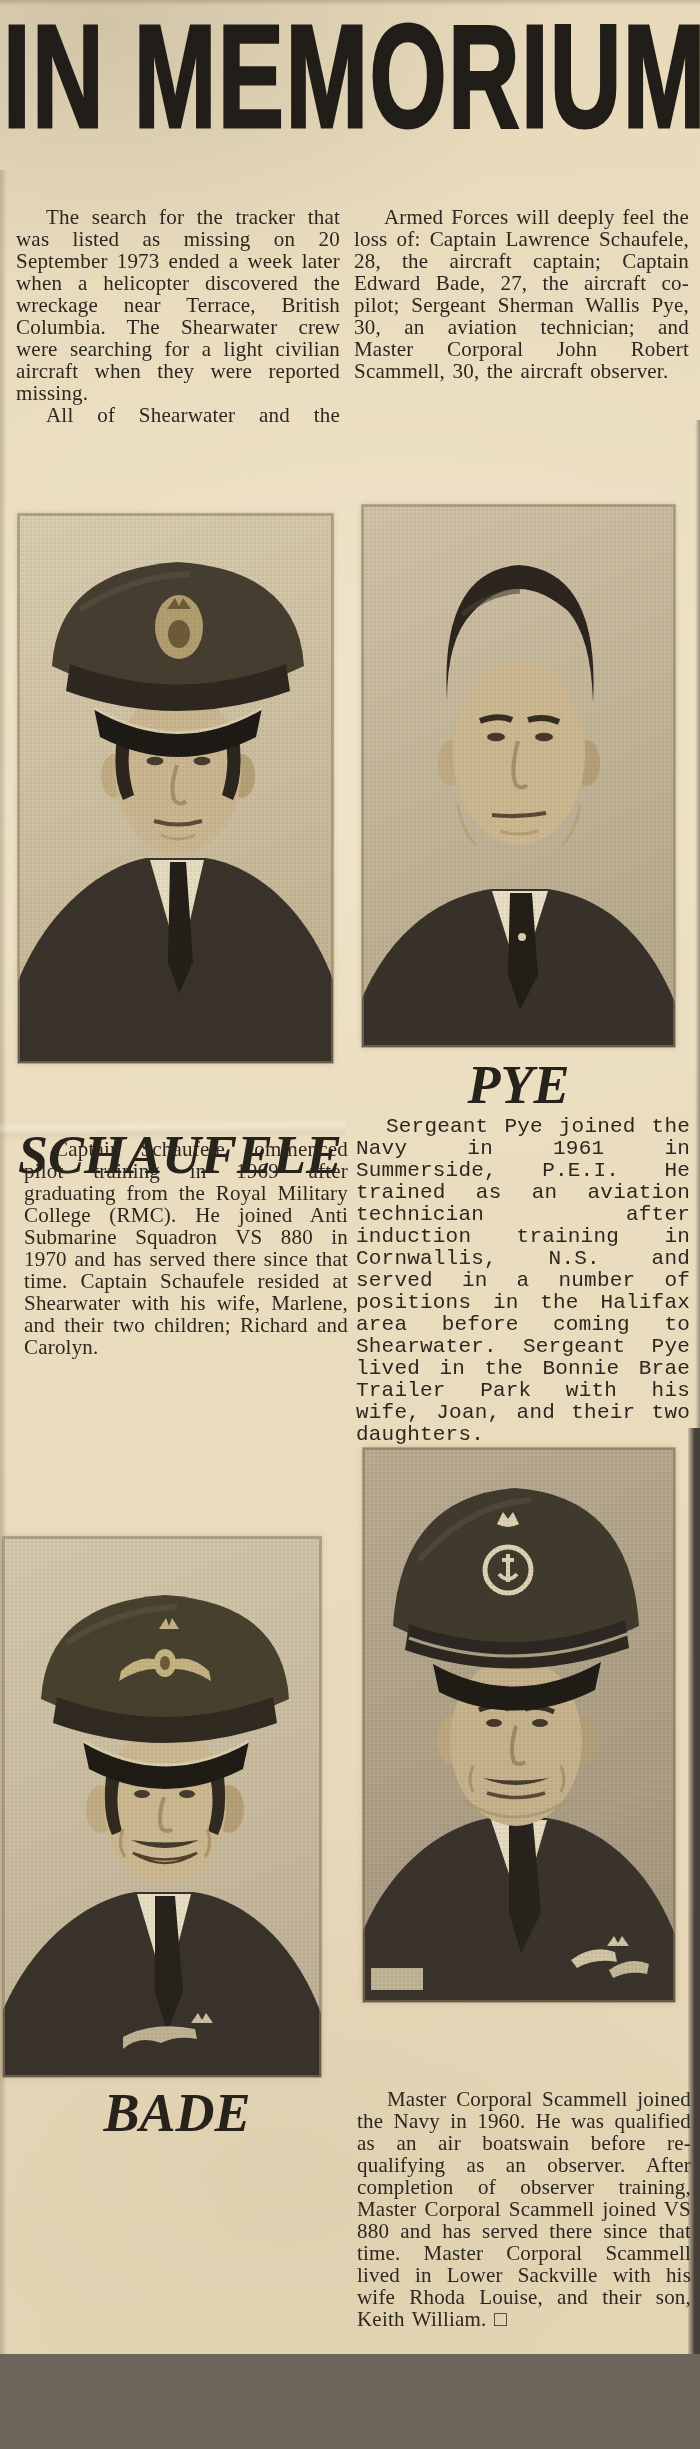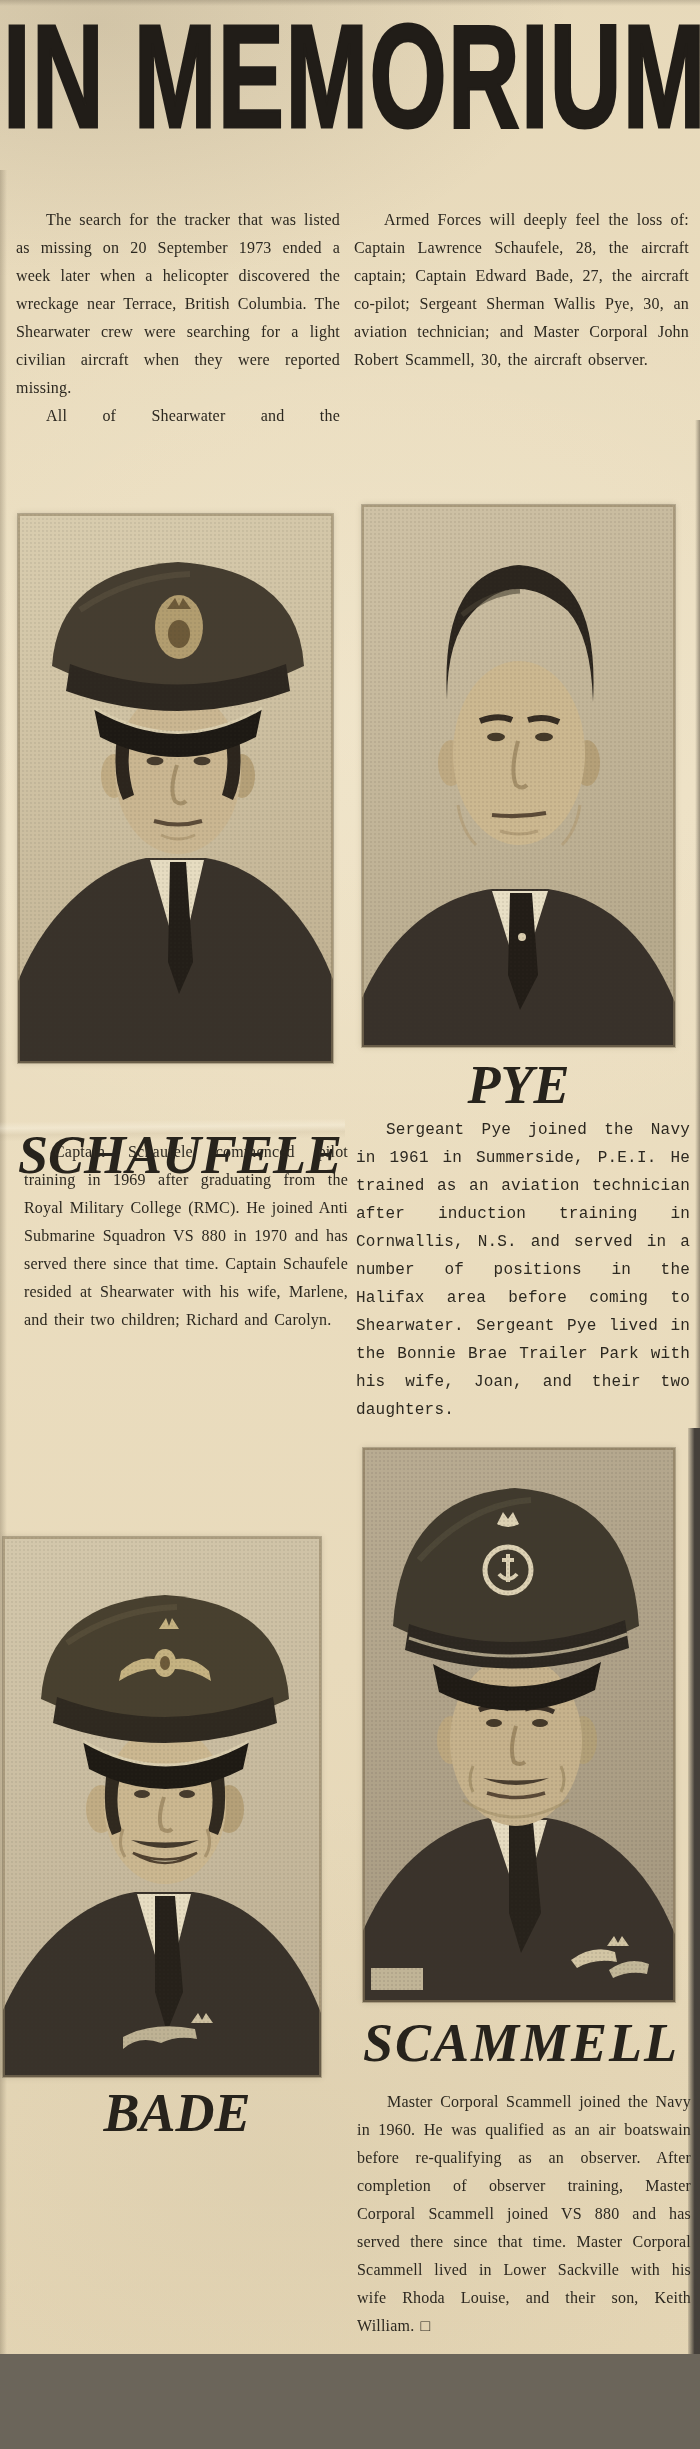--- a/index.html
+++ b/index.html
@@ -31,21 +31,21 @@
     letter-spacing:2px;color:#211d18;-webkit-text-stroke:3px #211d18;
     transform:scaleX(.675);transform-origin:0 0;white-space:nowrap;
   }
   .subtitle-wrap{position:absolute;left:0;top:144px;width:700px;text-align:center;}
   .subtitle{
     display:inline-block;font-family:"Liberation Sans",sans-serif;font-weight:700;
     font-size:27px;line-height:34px;color:#24211b;letter-spacing:0px;
     transform:scaleX(.80);transform-origin:50% 50%;white-space:nowrap;
   }
 
-  .col{position:absolute;text-align:justify;font-size:16px;line-height:28px;
+  .col{position:absolute;text-align:justify;font-size:21px;line-height:22px;
     letter-spacing:.2px;word-spacing:2px;color:#2c2820;}
   .col p{margin:0;text-indent:30px;}
   .force{text-align-last:justify;}
 
   .photo{position:absolute;box-shadow:0 0 0 1px rgba(98,85,62,.35), 0 0 6px rgba(90,78,58,.25);}
   .photo svg{display:block;width:100%;height:100%;}
 
   .nameplate{position:absolute;text-align:center;font-family:"Liberation Serif",serif;
     font-style:italic;font-weight:bold;font-size:54px;line-height:1;color:#27231c;}
   .np-wide{letter-spacing:2px;}
@@ -240,21 +240,20 @@
       <path d="M46,190 Q152,228 264,186" stroke="#c9bd9e" stroke-width="3" fill="none" opacity="0.8"></path>
       <path d="M134,76 l6,-12 5,7 5,-7 6,12 q-11,6 -22,0 Z" fill="#ddd2b4"></path>
       <circle cx="145" cy="122" r="23" fill="none" stroke="#ddd2b4" stroke-width="5"></circle>
       <path d="M145,106 l0,28 M136,126 q9,10 18,0 M139,112 l12,0" stroke="#ddd2b4" stroke-width="4" fill="none"></path>
       <path d="M70,216 Q152,262 238,214 L232,242 Q152,282 76,244 Z" fill="#1f1b15"></path>
       <rect width="312" height="554" fill="url(#s4dots)"></rect>
       <rect x="1" y="1" width="310" height="552" fill="none" stroke="#857557" stroke-width="2" opacity="0.6"></rect>
     </svg>
   </div>
 
-  <div class="nameplate np-wide" style="left:363px;top:2016px;width:312px;">SCAMMELL</div>
   <div class="nameplate" style="left:18px;top:2086px;width:318px;">BADE</div>
 
   <div class="col" style="left:357px;top:2088px;width:334px;">
     <p><span>Master Corporal Scammell joined the Navy in 1960. He was qualified as an air boatswain before re-qualifying as an observer. After completion of observer training, Master Corporal Scammell joined VS 880 and has served there since that time. Master Corporal Scammell lived in Lower Sackville with his wife Rhoda Louise, and their son, Keith William.</span> <span class="endmark">□</span></p>
   </div>
 
   <div class="edge-right-line"></div>
   <div class="edge-right-band"></div>
 </div>
 

